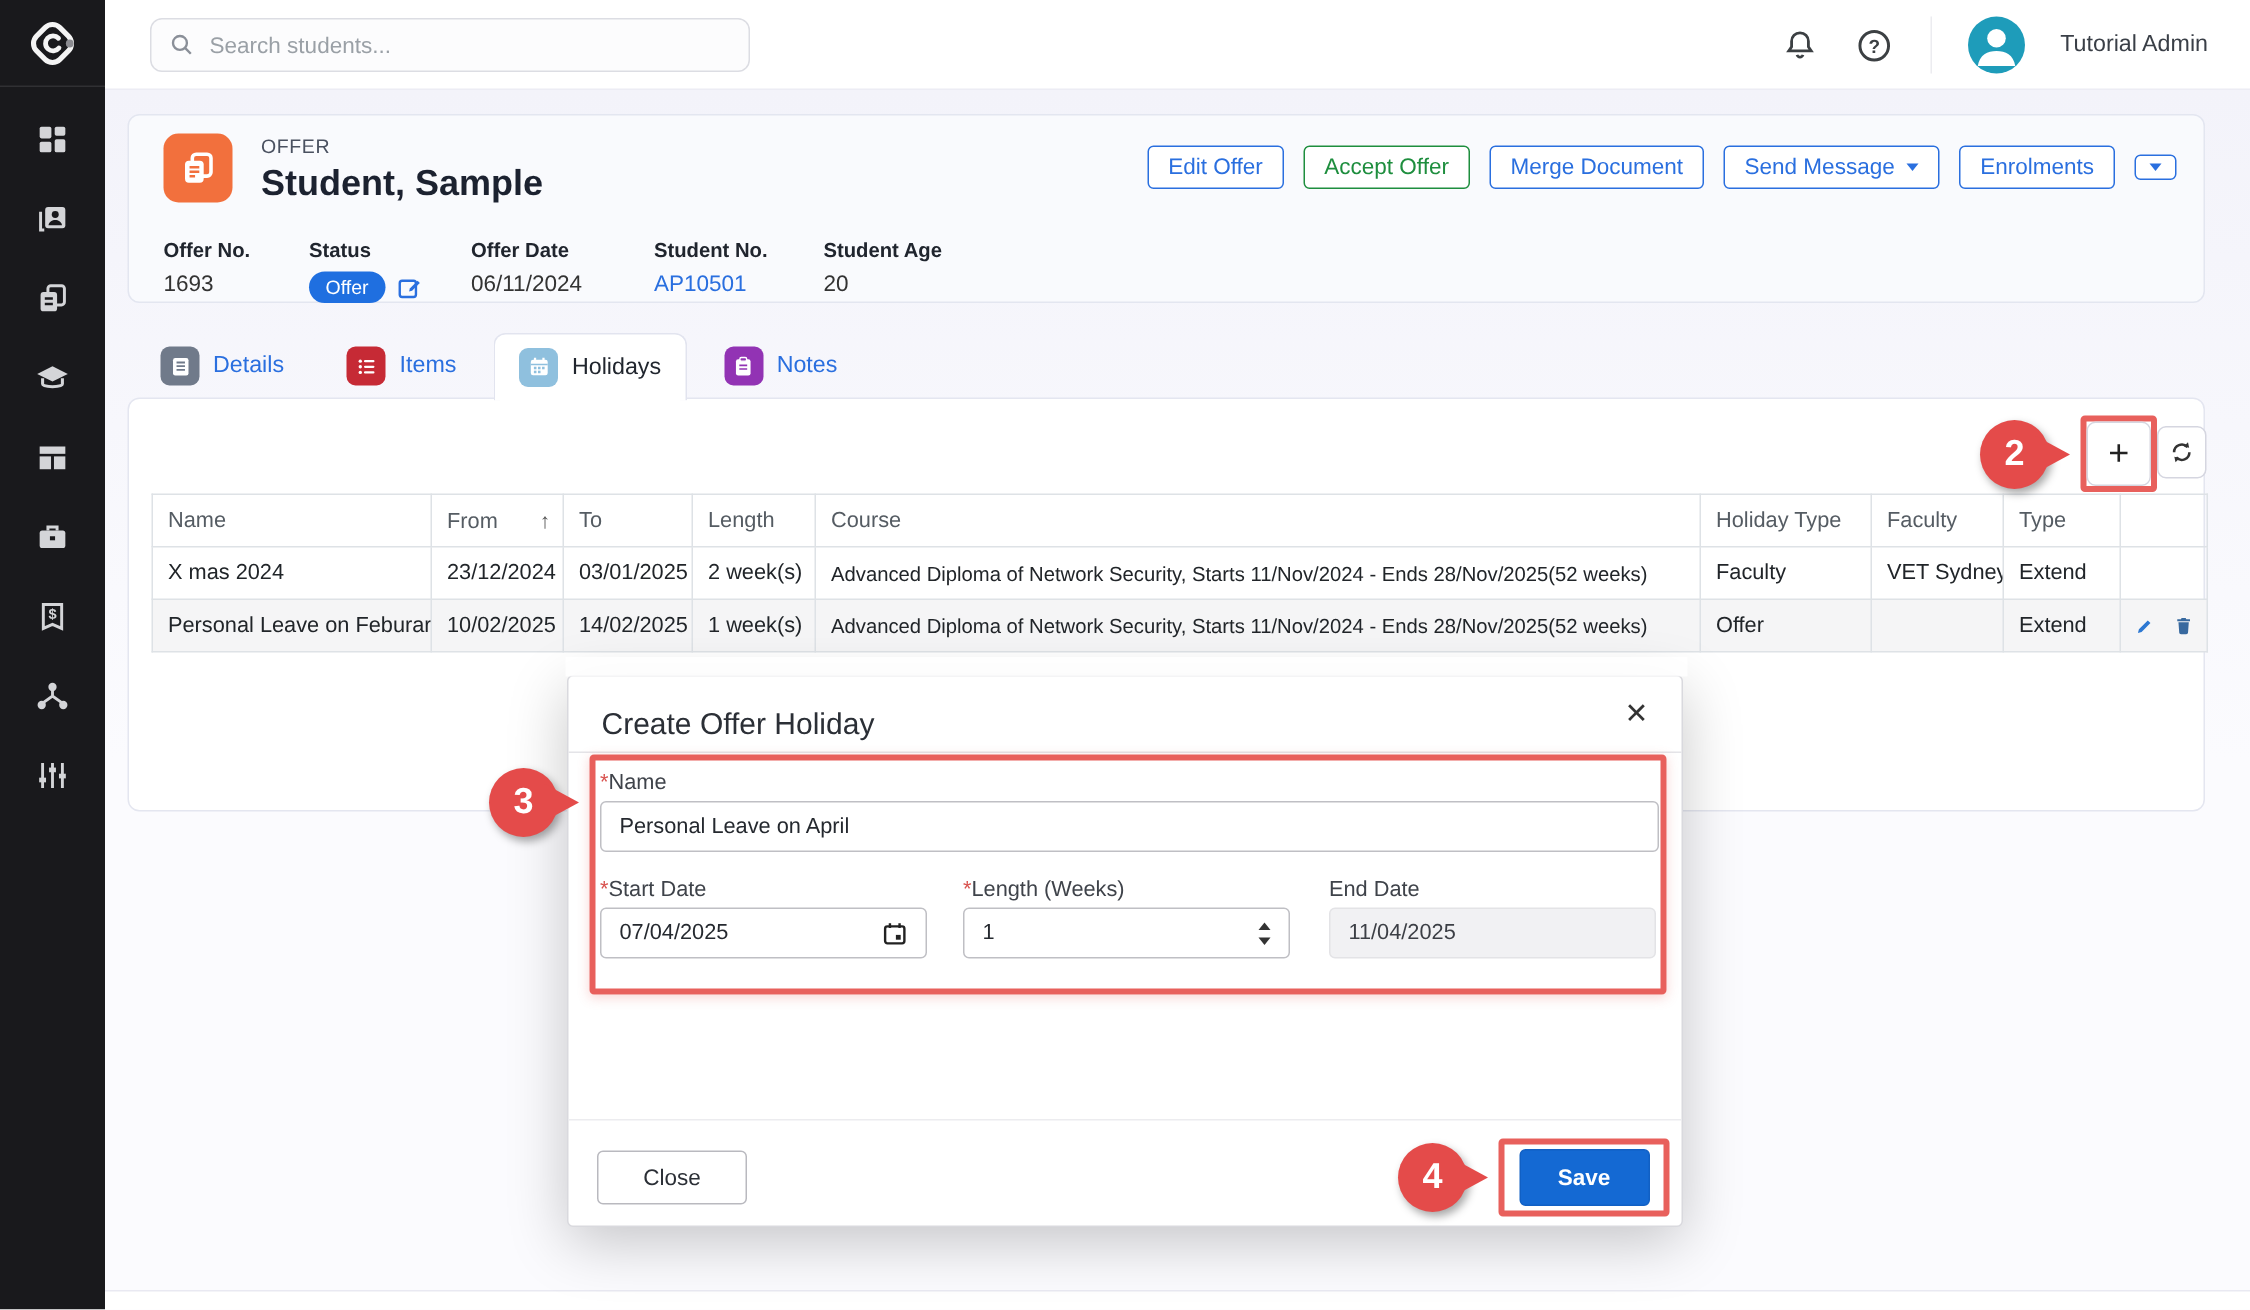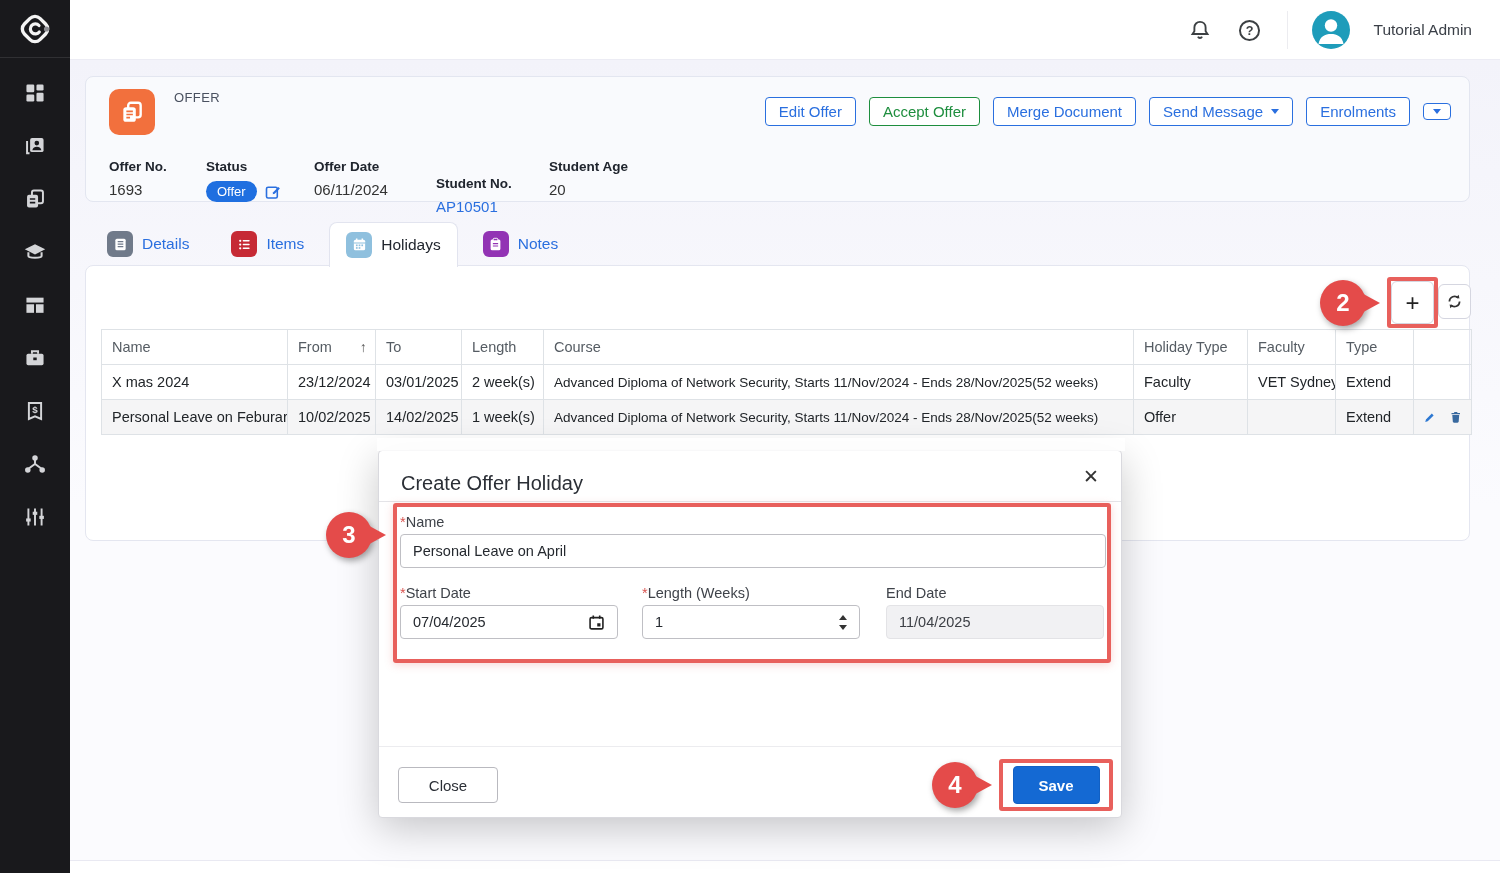--- a/index.html
+++ b/index.html
@@ -166,20 +166,27 @@
           <path d="M4.5 2v14M10 2v14M15.5 2v14"></path>
           <rect x="2.6" y="10.2" width="3.8" height="2.6" fill="#e4e5e8" stroke="none"></rect>
           <rect x="8.1" y="4.6" width="3.8" height="2.6" fill="#e4e5e8" stroke="none"></rect>
           <rect x="13.6" y="8" width="3.8" height="2.6" fill="#e4e5e8" stroke="none"></rect>
         </svg>
       </div>
     </div>
   </div>
 
   <div class="topbar">
+    <div class="search-wrap">
+      <svg width="18" height="18" viewBox="0 0 18 18">
+        <circle cx="7.5" cy="7.5" r="5" fill="none" stroke="#8a8f98" stroke-width="1.7"></circle>
+        <path d="M11.3 11.3l4 4" stroke="#8a8f98" stroke-width="1.7"></path>
+      </svg>
+      <input type="text" placeholder="Search students..." style="">
+    </div>
     <div class="top-right">
       <div class="icon-btn">
         <svg width="22" height="22" viewBox="0 0 20 20">
           <path d="M10 2.6c-2.9 0-5.1 2.2-5.1 5.1v3.4L3.2 13.6h13.6l-1.7-2.5V7.7c0-2.9-2.2-5.1-5.1-5.1z" fill="none" stroke="#3c4043" stroke-width="1.7"></path>
           <path d="M8.2 16a1.9 1.9 0 0 0 3.6 0" fill="none" stroke="#3c4043" stroke-width="1.7"></path>
         </svg>
       </div>
       <div class="icon-btn">
         <svg width="23" height="23" viewBox="0 0 20 20">
           <circle cx="10" cy="10" r="8.3" fill="none" stroke="#3c4043" stroke-width="1.7"></circle>
@@ -201,20 +208,21 @@
 
     <div class="offer-card">
       <div class="offer-icon">
         <svg width="26" height="26" viewBox="0 0 24 24">
           <rect x="8.5" y="3.5" width="11.5" height="13.5" rx="2.4" fill="none" stroke="#fff" stroke-width="2.2"></rect>
           <rect x="4" y="7.5" width="11.5" height="13.5" rx="2.4" fill="#fff"></rect>
           <path d="M6.8 11.5h6M6.8 14.3h6M6.8 17.1h3.4" stroke="#f2703d" stroke-width="1.6"></path>
         </svg>
       </div>
       <div class="offer-kicker">OFFER</div>
+      <div class="offer-title">Student, Sample</div>
 
       <div class="action-row">
         <button class="btn-outline">
             <span>Edit Offer</span>
           </button>
         <button class="btn-outline green">
             <span>Accept Offer</span>
           </button>
         <button class="btn-outline">
             <span>Merge Document</span>
@@ -243,21 +251,21 @@
             <svg width="16" height="16" viewBox="0 0 16 16">
               <rect x="1.5" y="3.2" width="10.8" height="10.8" rx="1.6" fill="none" stroke="#2a6fdf" stroke-width="1.6"></rect>
               <path d="M8.2 8.3l5.2-5.2 1.5 1.5-5.2 5.2-2 .5z" fill="#2a6fdf"></path>
             </svg>
           </div>
         </div>
         <div class="info-field" style="left:228px;">
           <div class="info-label">Offer Date</div>
           <div class="info-value">06/11/2024</div>
         </div>
-        <div class="info-field" style="left:350px;margin-top:17px;">
+        <div class="info-field" style="left:350px;">
           <div class="info-label">Student No.</div>
           <div class="info-value link">AP10501</div>
         </div>
         <div class="info-field" style="left:463px;">
           <div class="info-label">Student Age</div>
           <div class="info-value">20</div>
         </div>
       </div>
     </div>
 

